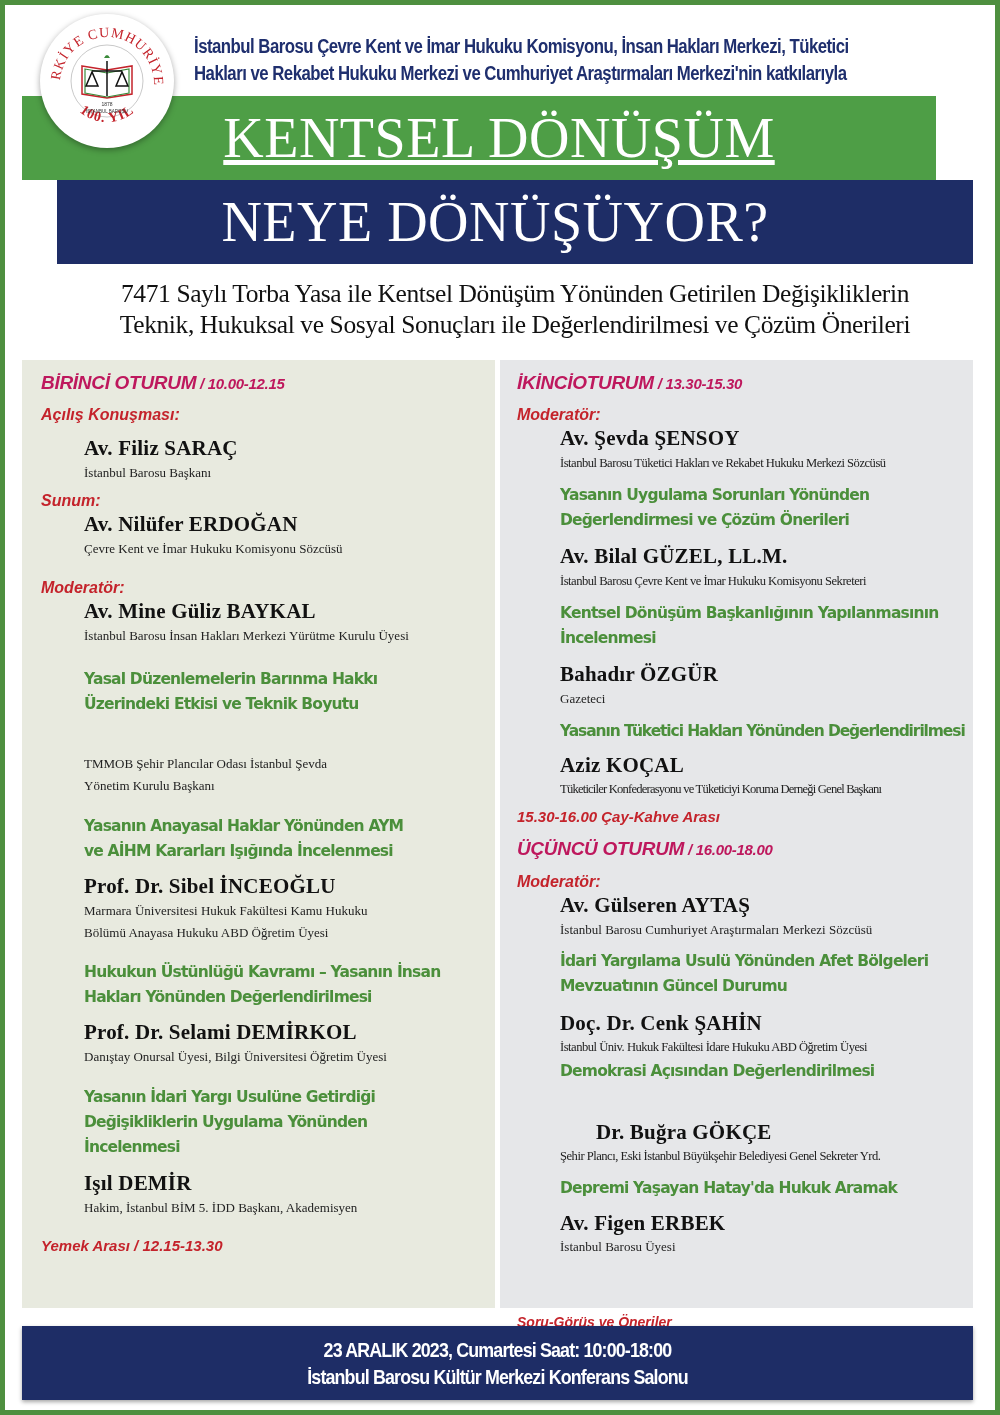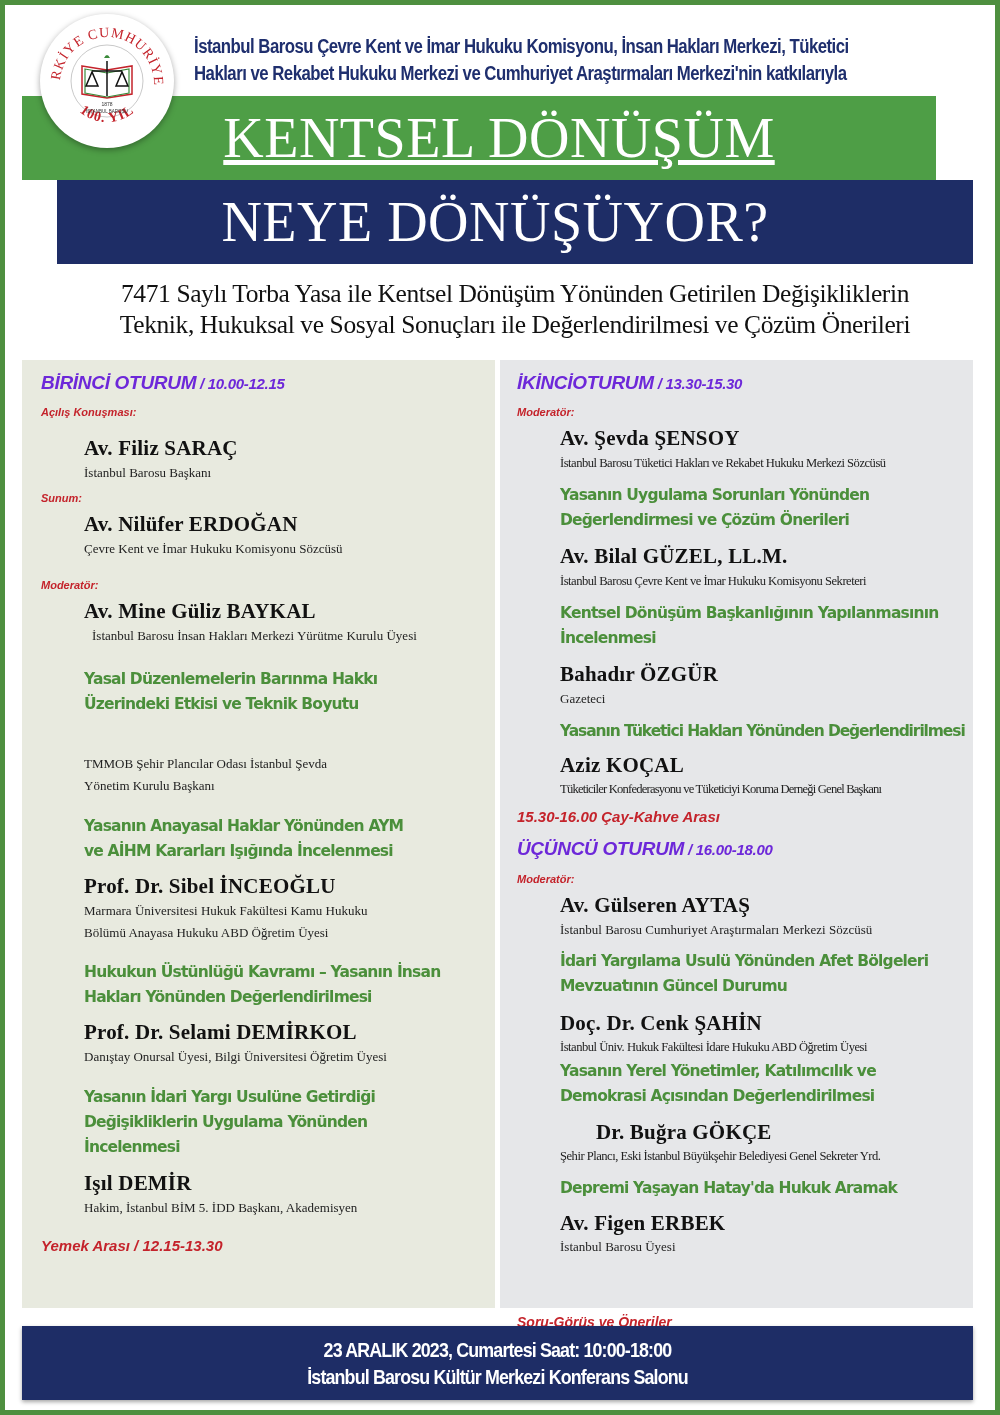--- a/index.html
+++ b/index.html
@@ -48,26 +48,26 @@
     font-size:25.5px; line-height:31px; letter-spacing:-0.4px;
   }
   .panel {
     position:absolute; top:360px; height:948px;
   }
   .panel-left { left:22px; width:473px; background:#e8eadf; }
   .panel-right { left:500px; width:473px; background:#e6e7e9; }
   .item { position:absolute; }
   .sess {
     font-family:"Liberation Sans", sans-serif; font-style:italic; font-weight:bold;
-    color:#6d28d9; font-size:19px; letter-spacing:-0.3px; white-space:nowrap;
+    color:#be185d; font-size:19px; letter-spacing:-0.3px; white-space:nowrap;
   }
   .sess .time { font-size:15px; }
   .role {
     font-family:"Liberation Sans", sans-serif; font-style:italic; font-weight:bold;
-    color:#c4232b; font-size:11px; white-space:nowrap;
+    color:#c4232b; font-size:16px; white-space:nowrap;
   }
   .name {
     font-family:"Liberation Serif", serif; font-weight:bold; color:#111;
     font-size:21px; white-space:nowrap; letter-spacing:0.2px;
   }
   .desc {
     font-family:"Liberation Serif", serif; color:#222;
     font-size:13px; line-height:22px; white-space:nowrap;
   }
   .desc.tight { letter-spacing:-0.5px; font-size:12.6px; }
@@ -142,21 +142,21 @@
   <div class="item role" style="left:19px; top:46px;">Açılış Konuşması:</div>
   <div class="item name" style="left:62px; top:76px;">Av. Filiz SARAÇ</div>
   <div class="item desc" style="left:62px; top:102px;">İstanbul Barosu Başkanı</div>
 
   <div class="item role" style="left:19px; top:132px;">Sunum:</div>
   <div class="item name" style="left:62px; top:152px;">Av. Nilüfer ERDOĞAN</div>
   <div class="item desc" style="left:62px; top:178px;">Çevre Kent ve İmar Hukuku Komisyonu Sözcüsü</div>
 
   <div class="item role" style="left:19px; top:219px;">Moderatör:</div>
   <div class="item name" style="left:62px; top:239px;">Av. Mine Güliz BAYKAL</div>
-  <div class="item desc" style="left:70px; top:265px;">İstanbul Barosu İnsan Hakları Merkezi Yürütme Kurulu Üyesi</div>
+  <div class="item desc" style="left:62px; top:265px;">İstanbul Barosu İnsan Hakları Merkezi Yürütme Kurulu Üyesi</div>
 
   <div class="item topic" style="left:62px; top:307px;">
     <div>Yasal Düzenlemelerin Barınma Hakkı</div>
     <div>Üzerindeki Etkisi ve Teknik Boyutu</div>
   </div>
   <div class="item desc" style="left:62px; top:393px;">
     <div>TMMOB Şehir Plancılar Odası  İstanbul Şevda</div>
     <div>Yönetim Kurulu Başkanı</div>
   </div>
 
@@ -226,21 +226,20 @@
   <div class="item desc" style="left:60px; top:559px;">İstanbul Barosu Cumhuriyet Araştırmaları Merkezi Sözcüsü</div>
 
   <div class="item topic" style="left:60px; top:589px;">
     <div>İdari Yargılama Usulü Yönünden Afet Bölgeleri</div>
     <div>Mevzuatının Güncel Durumu</div>
   </div>
   <div class="item name" style="left:60px; top:651px;">Doç. Dr. Cenk ŞAHİN</div>
   <div class="item desc tight" style="left:60px; top:676px;">İstanbul Üniv. Hukuk Fakültesi İdare Hukuku ABD Öğretim Üyesi</div>
 
   <div class="item topic" style="left:60px; top:699px;">
-    <div>Yasanın Yerel Yönetimler, Katılımcılık ve</div>
     <div>Demokrasi Açısından Değerlendirilmesi</div>
   </div>
   <div class="item name" style="left:60px; top:760px;margin-left:36px;">Dr. Buğra GÖKÇE</div>
   <div class="item desc tight" style="left:60px; top:785px;">Şehir Plancı, Eski İstanbul Büyükşehir Belediyesi Genel Sekreter Yrd.</div>
 
   <div class="item topic" style="left:60px; top:816px;">
     <div>Depremi Yaşayan Hatay'da Hukuk Aramak</div>
   </div>
   <div class="item name" style="left:60px; top:851px;">Av. Figen ERBEK</div>
   <div class="item desc" style="left:60px; top:876px;">İstanbul Barosu Üyesi</div>

